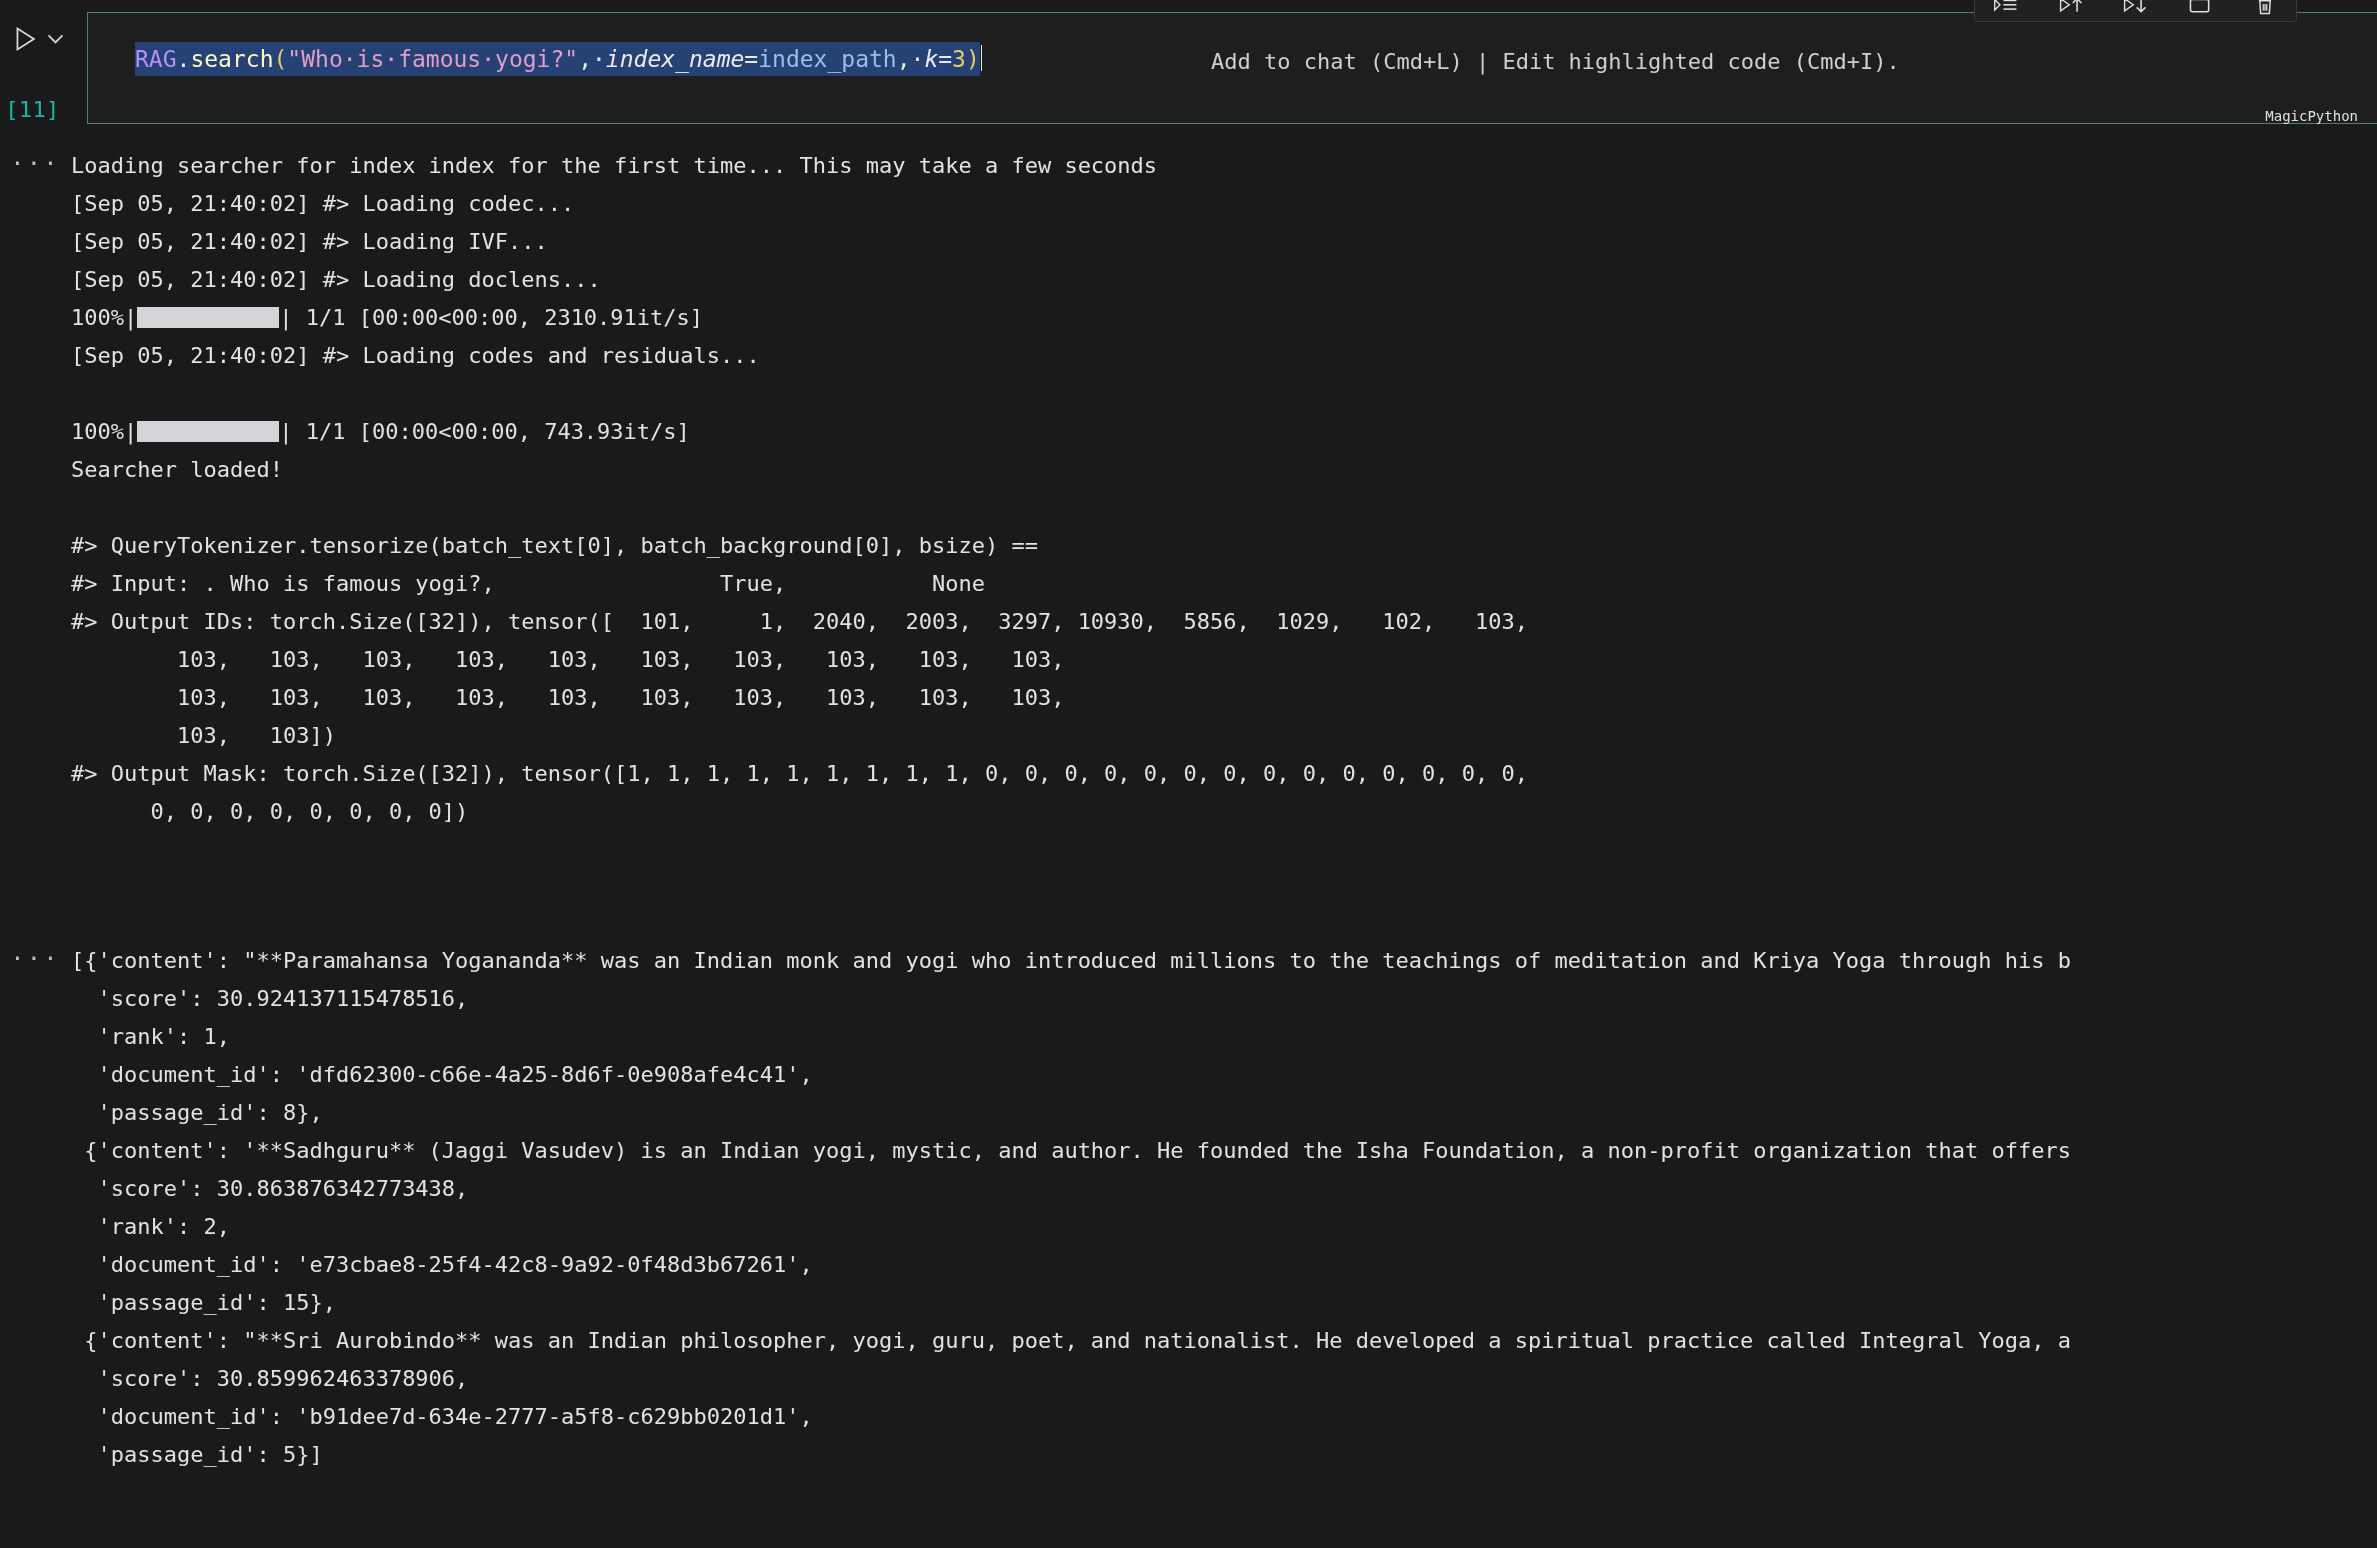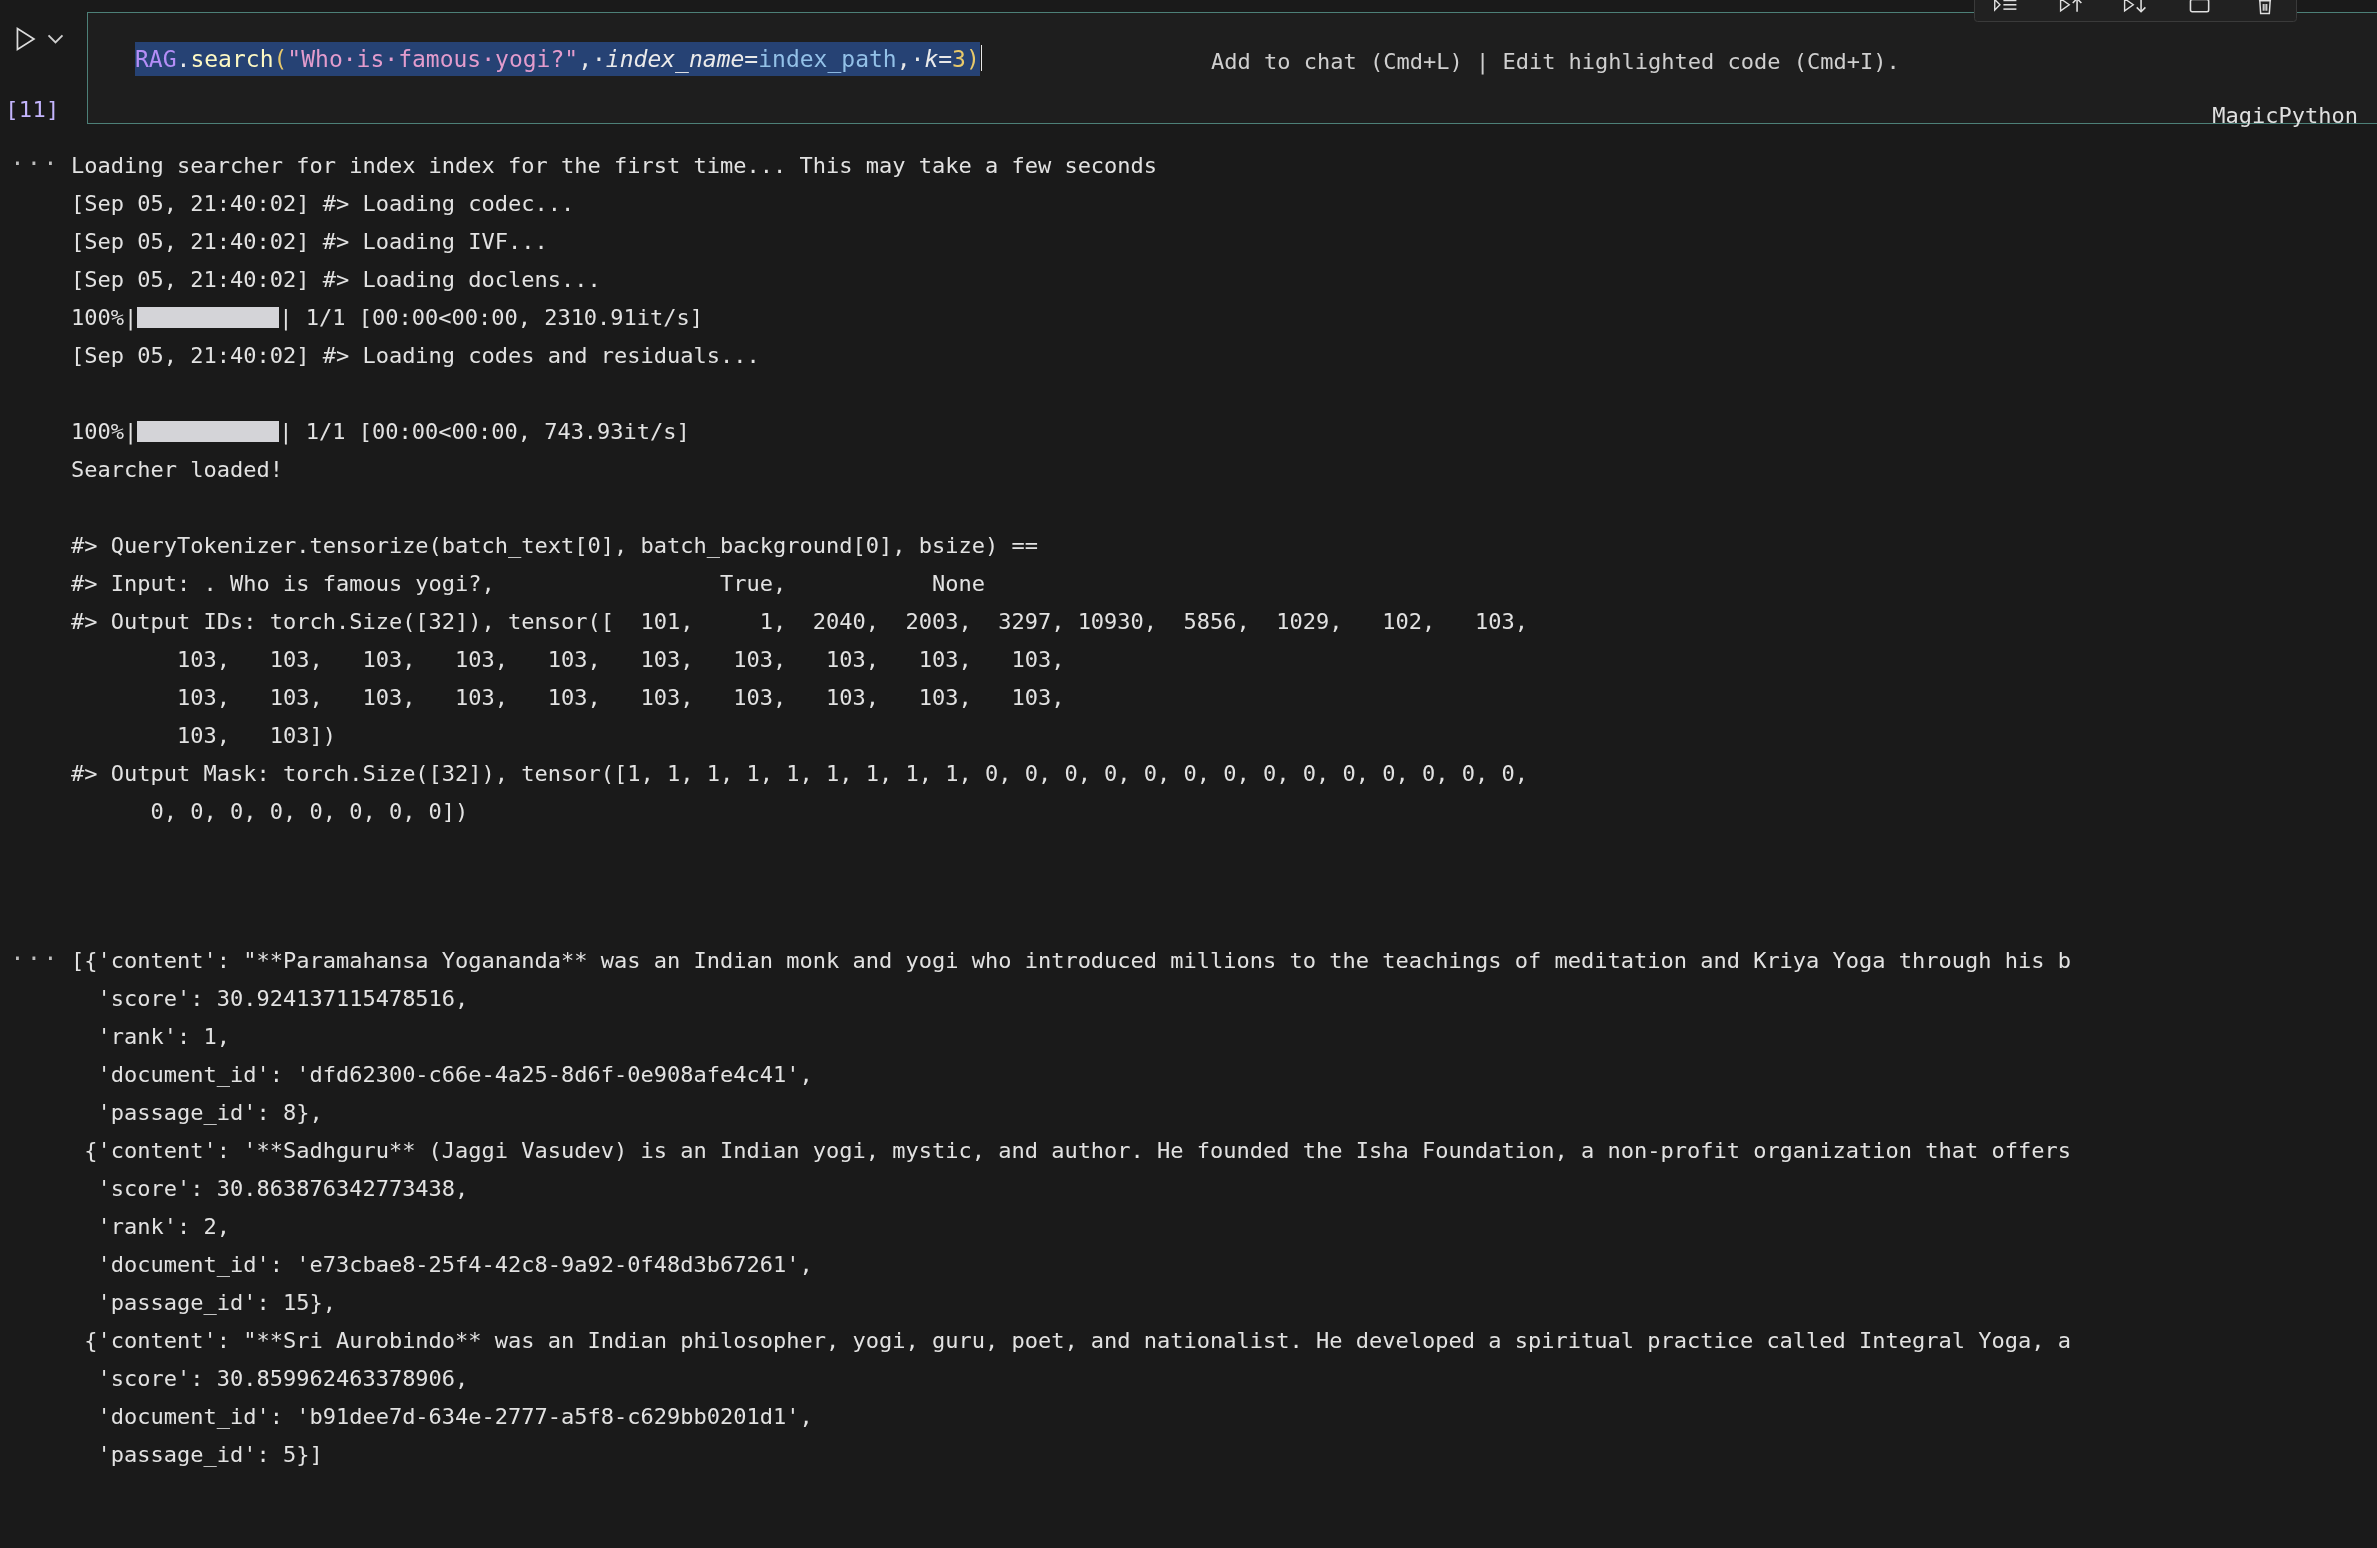--- a/index.html
+++ b/index.html
@@ -82,21 +82,21 @@
     display: flex;
     align-items: center;
     justify-content: center;
   }
   .exec-count {
     position: absolute;
     left: 5.2px;
     top: 87px;
     font-size: 22px;
     line-height: 22px;
-    color: #c4b5fd;
+    color: #14b8a6;
     letter-spacing: 0.4px;
   }
 
   .editor-box {
     position: absolute;
     left: 87px;
     top: 0;
     right: 0;
     height: 112px;
     background: #1e1e1e;
@@ -143,21 +143,21 @@
     top: 37px;
     font-size: 22px;
     line-height: 26px;
     color: #cfcfcf;
     white-space: pre;
   }
   .lang-mode {
     position: absolute;
     right: 19px;
     top: 92px;
-    font-size: 22px;
+    font-size: 14px;
     line-height: 24.5px;
     color: #e0e0e0;
     white-space: pre;
   }
 
   
   .output-block {
     position: absolute;
     left: 0;
     width: 2377px;

